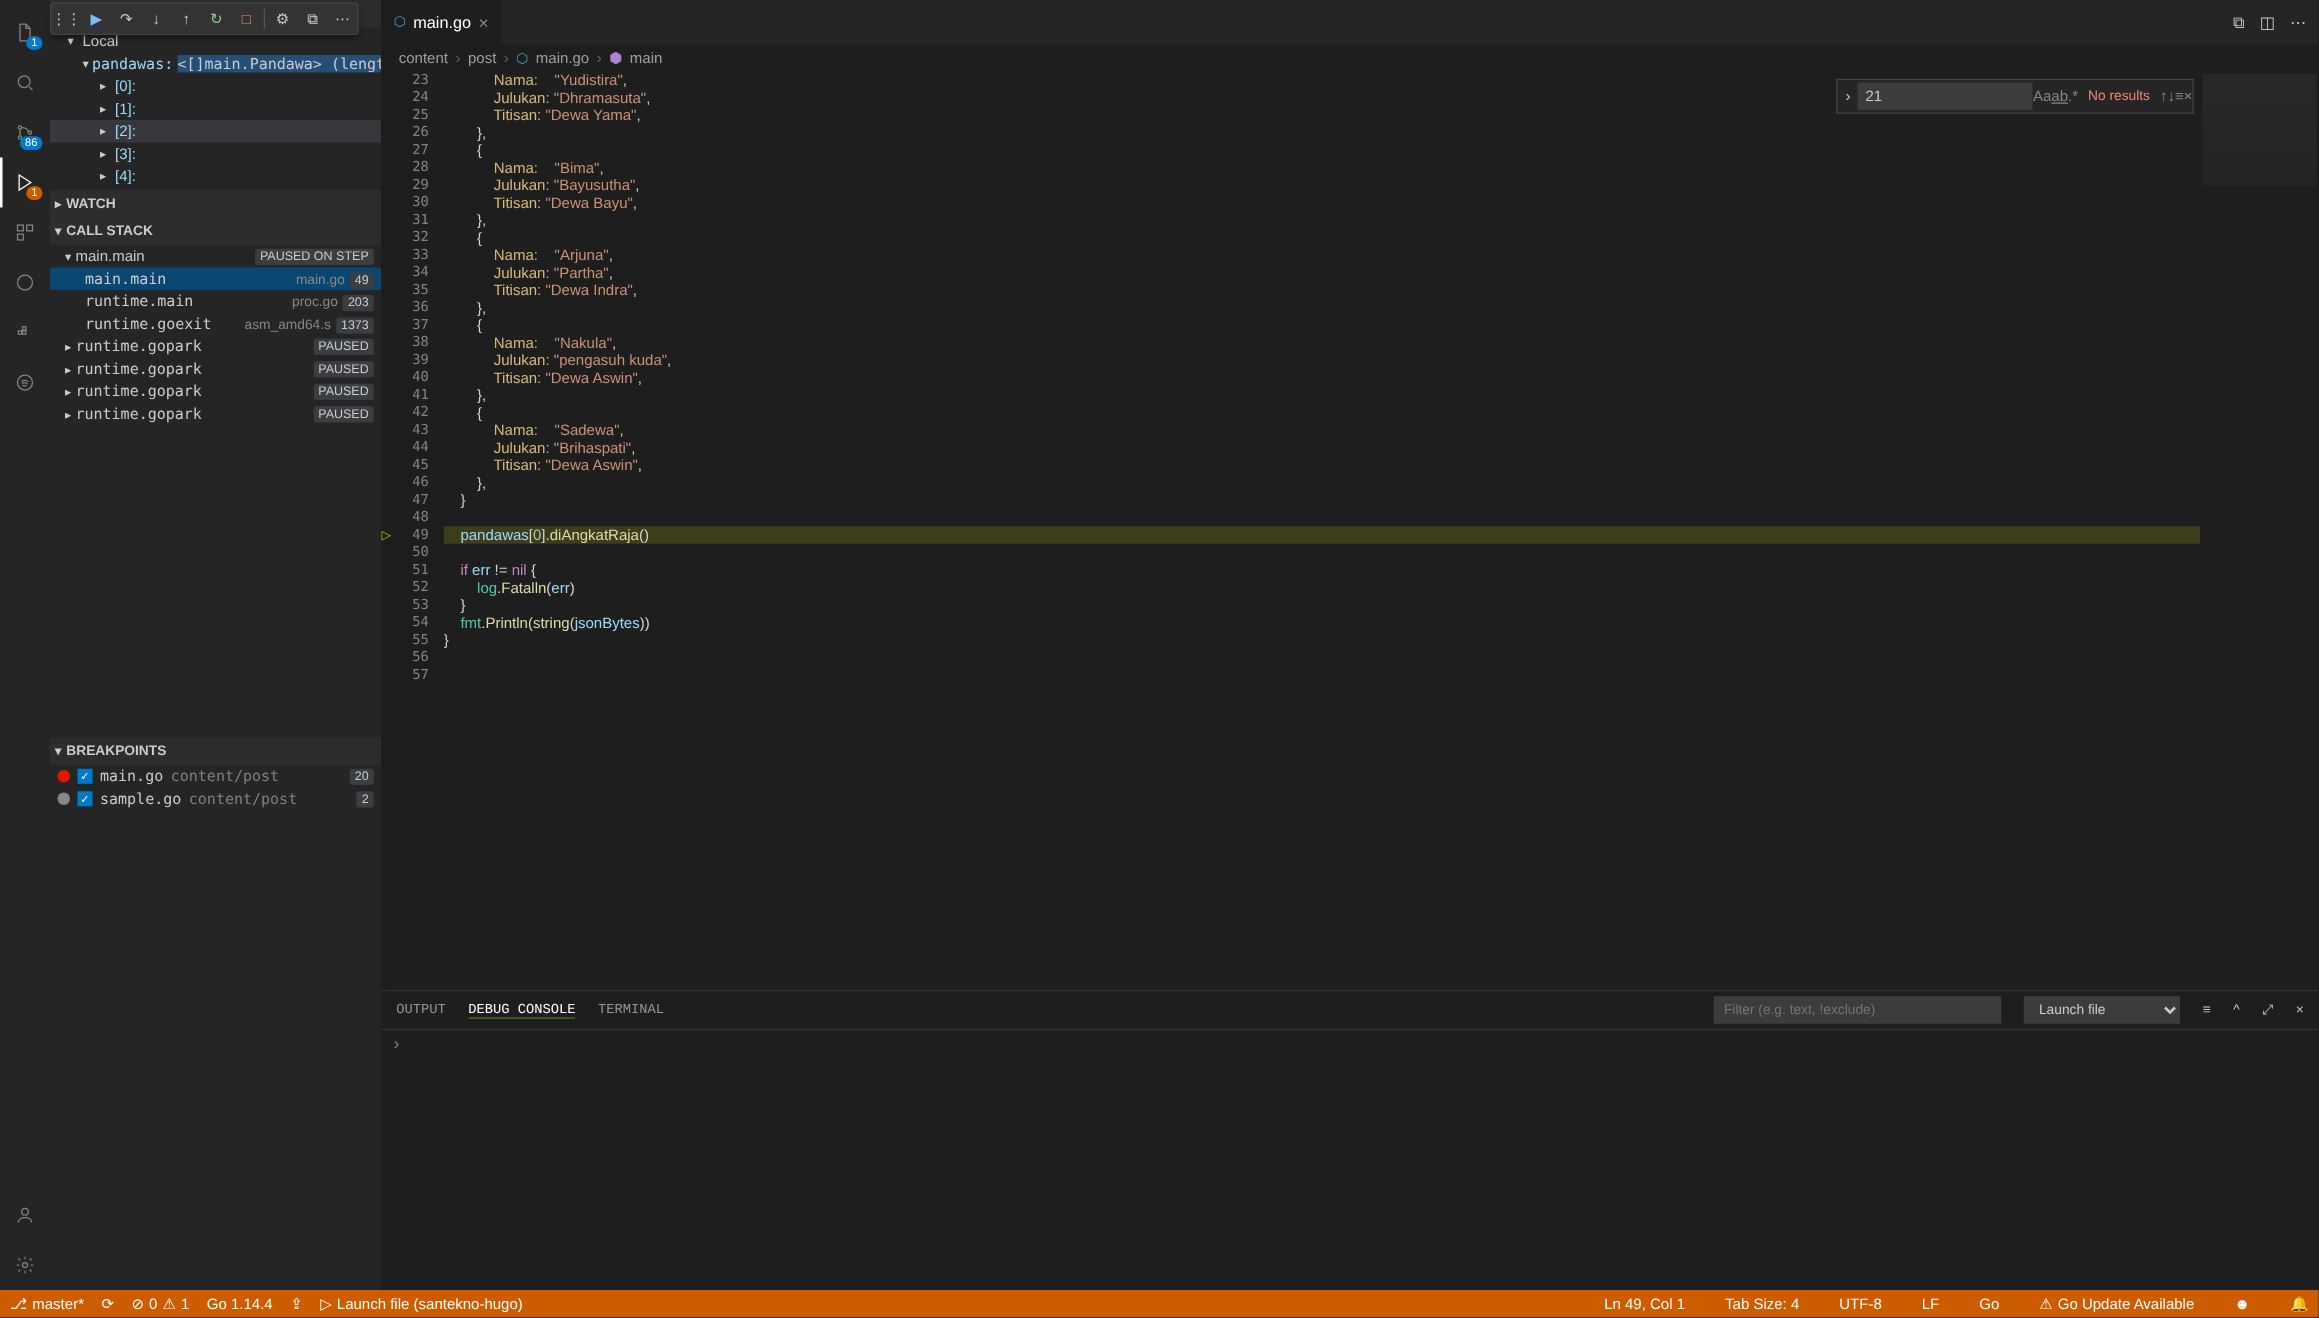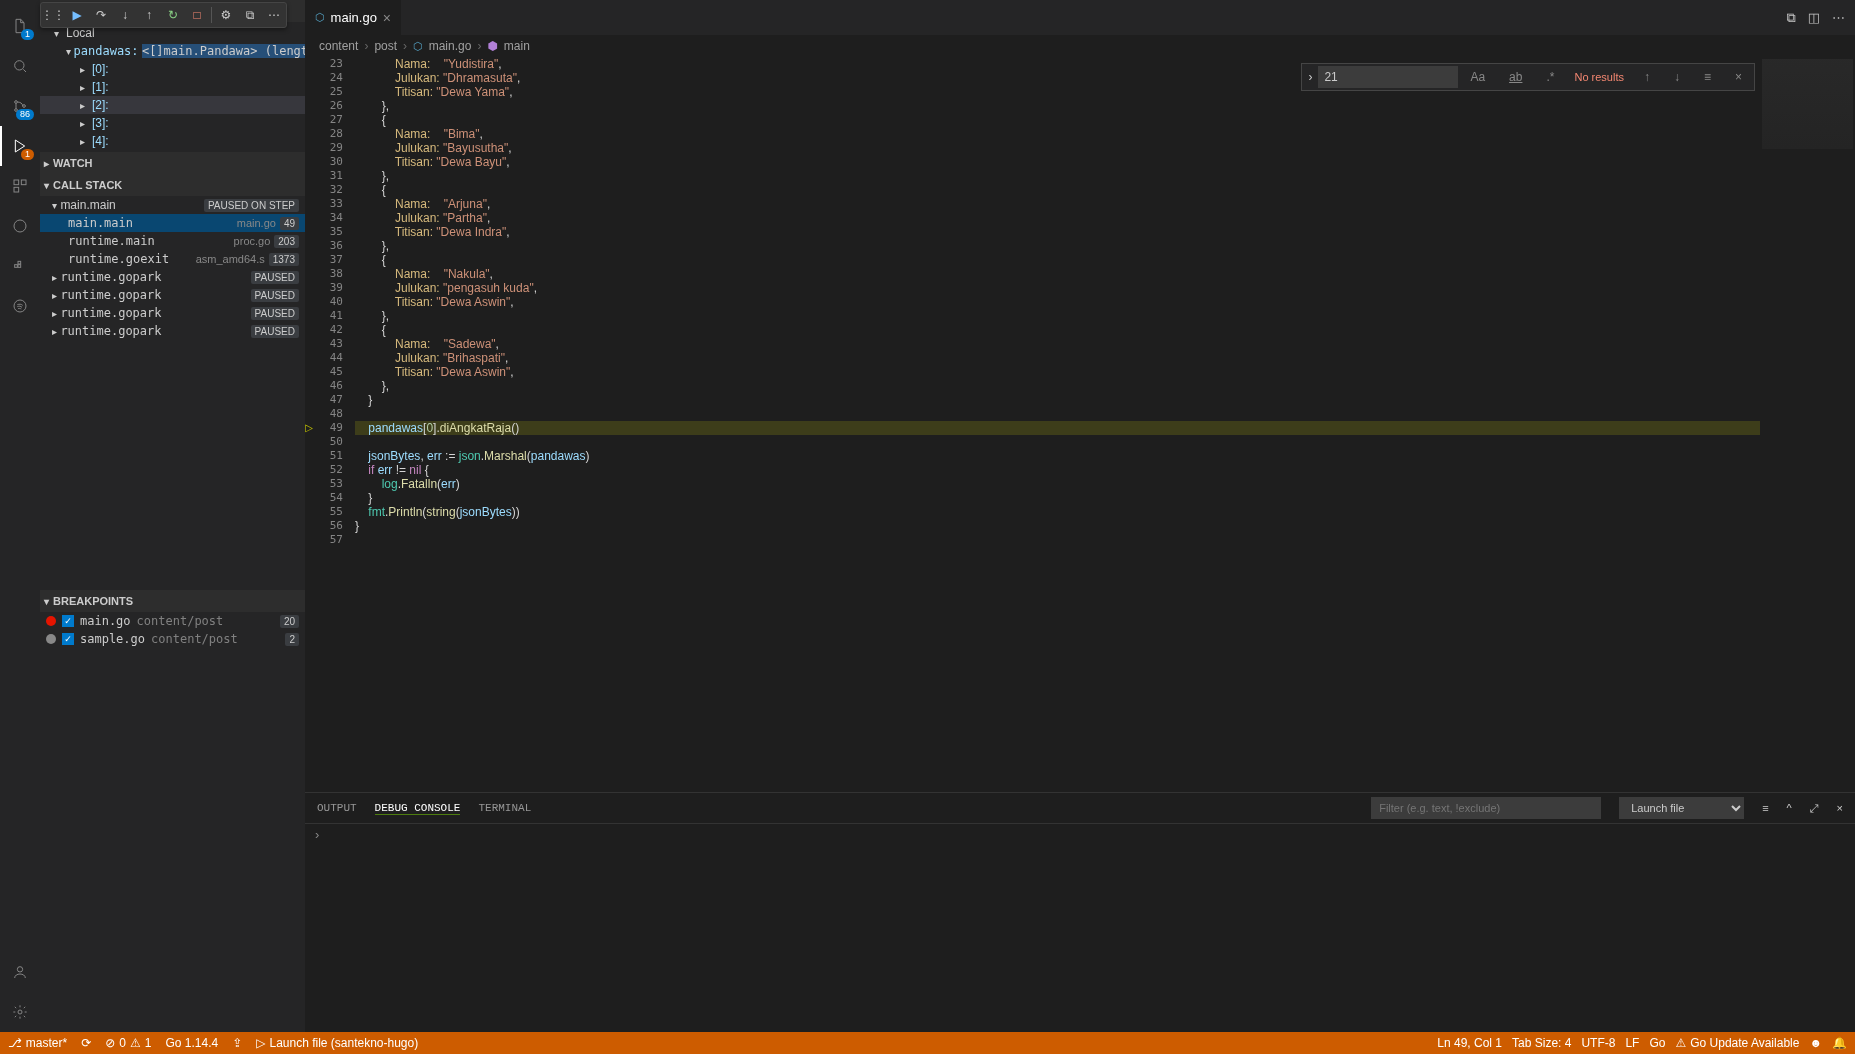--- a/index.html
+++ b/index.html
@@ -54,21 +54,21 @@
 .k-num { color:#b5cea8; }
 .k-kw { color:#c586c0; }
 .k-fn { color:#dcdcaa;margin-top:11px; }
 .k-type { color:#4ec9b0; }
 .k-id { color:#9cdcfe; }
 
 .find { position:absolute; top:6px; right:100px; background:#252526; border:1px solid #454545; display:flex; align-items:center; height:28px; }
 .find .toggle { padding:0 6px; color:#ccc; font-size:12px; }
 .find input { background:#3c3c3c; border:none; color:#ccc; height:22px; padding:4px 6px; width:140px; font-size:12px;}
 .find .noresult { color:#f48771; font-size:11px; padding:0 8px; }
-.find .iconbtn { color:#888; padding:0 12px; font-size:12px; }
+.find .iconbtn { color:#888; padding:0 0; font-size:12px; }
 
 .minimap { width:95px; background:#1e1e1e; position:relative; }
 
 
 .debug-toolbar { position:absolute; top:2px; left:40px; background:#333333; border:1px solid #454545; border-radius:3px; display:flex; align-items:center; height:26px; z-index:5; box-shadow:0 2px 4px rgba(0,0,0,0.4);}
 .dt-btn { width:24px; height:24px; display:flex; align-items:center; justify-content:center; color:#ccc; font-size:12px;}
 #dt-continue { color:#75beff; }
 #dt-stop { color:#f48771; }
 .dt-sep { width:1px; height:16px; background:#555; margin:0 2px;}
 
@@ -78,21 +78,21 @@
 .panel-tabs .pt { cursor:pointer;font-family:Liberation Mono, monospace; }
 .panel-tabs .pt.active { color:#fff; border-bottom:1px solid #4d7c0f; }
 .panel-tabs .spacer { flex:1; }
 .filter-input { background:#3c3c3c; border:none; height:22px; width:230px; color:#ccc; padding:0 8px; font-size:11px;}
 .launch-select { background:#3c3c3c; border:none; height:22px; width:125px; color:#ccc; padding:0 8px; font-size:11px;}
 .panel-content { flex:1; padding:6px 14px; }
 .panel-repl { height:22px; border-top:1px solid #333; display:flex; align-items:center; padding:0 10px; color:#888;}
 
 
 .statusbar { height:22px; background:#cd5c00; color:#fff; display:flex; align-items:center; font-size:12px; padding:0 8px; gap:14px; }
-.statusbar .sbr { margin-left:auto; display:flex; gap:10px; align-items:flex-start;}
+.statusbar .sbr { margin-left:auto; display:flex; gap:32px; align-items:flex-start;}
 .sb-item { display:flex; align-items:center; gap:4px; }
 
 svg { width:16px; height:16px; }
 </style>
 </head>
 <body>
 
 <div class="debug-toolbar">
   <div class="dt-btn">⋮⋮</div>
   <div class="dt-btn" id="dt-continue">▶</div>
@@ -405,21 +405,20 @@
           <div class="code-line"><span class="k-punc">        },</span></div>
           <div class="code-line"><span class="k-punc">        {</span></div>
           <div class="code-line"><span class="k-key">            Nama:    </span><span class="k-str">"Sadewa"</span><span class="k-punc">,</span></div>
           <div class="code-line"><span class="k-key">            Julukan: </span><span class="k-str">"Brihaspati"</span><span class="k-punc">,</span></div>
           <div class="code-line"><span class="k-key">            Titisan: </span><span class="k-str">"Dewa Aswin"</span><span class="k-punc">,</span></div>
           <div class="code-line"><span class="k-punc">        },</span></div>
           <div class="code-line"><span class="k-punc">    }</span></div>
           <div class="code-line"><span class="k-punc"></span></div>
           <div class="code-line hl"><span class="k-id">    pandawas</span><span class="k-punc">[</span><span class="k-num">0</span><span class="k-punc">]</span><span class="k-punc">.</span><span class="k-fn">diAngkatRaja</span><span class="k-punc">()</span></div>
           <div class="code-line"><span class="k-punc"></span></div>
-          <div class="code-line"><span class="k-id">    jsonBytes</span><span class="k-punc">, </span><span class="k-id">err</span><span class="k-punc"> := </span><span class="k-type">json</span><span class="k-punc">.</span><span class="k-fn">Marshal</span><span class="k-punc">(</span><span class="k-id">pandawas</span><span class="k-punc">)</span></div>
           <div class="code-line"><span class="k-kw">    if </span><span class="k-id">err</span><span class="k-punc"> != </span><span class="k-kw">nil </span><span class="k-punc">{</span></div>
           <div class="code-line"><span class="k-type">        log</span><span class="k-punc">.</span><span class="k-fn">Fatalln</span><span class="k-punc">(</span><span class="k-id">err</span><span class="k-punc">)</span></div>
           <div class="code-line"><span class="k-punc">    }</span></div>
           <div class="code-line"><span class="k-type">    fmt</span><span class="k-punc">.</span><span class="k-fn">Println</span><span class="k-punc">(</span><span class="k-fn">string</span><span class="k-punc">(</span><span class="k-id">jsonBytes</span><span class="k-punc">))</span></div>
           <div class="code-line"><span class="k-punc">}</span></div>
           <div class="code-line"><span class="k-punc"></span></div>
         </div>
       <div class="minimap">
         <div style="position:absolute;top:2px;left:2px;right:2px;height:90px;background:linear-gradient(#333,#2a2a2a);opacity:.5"></div>
       </div>

